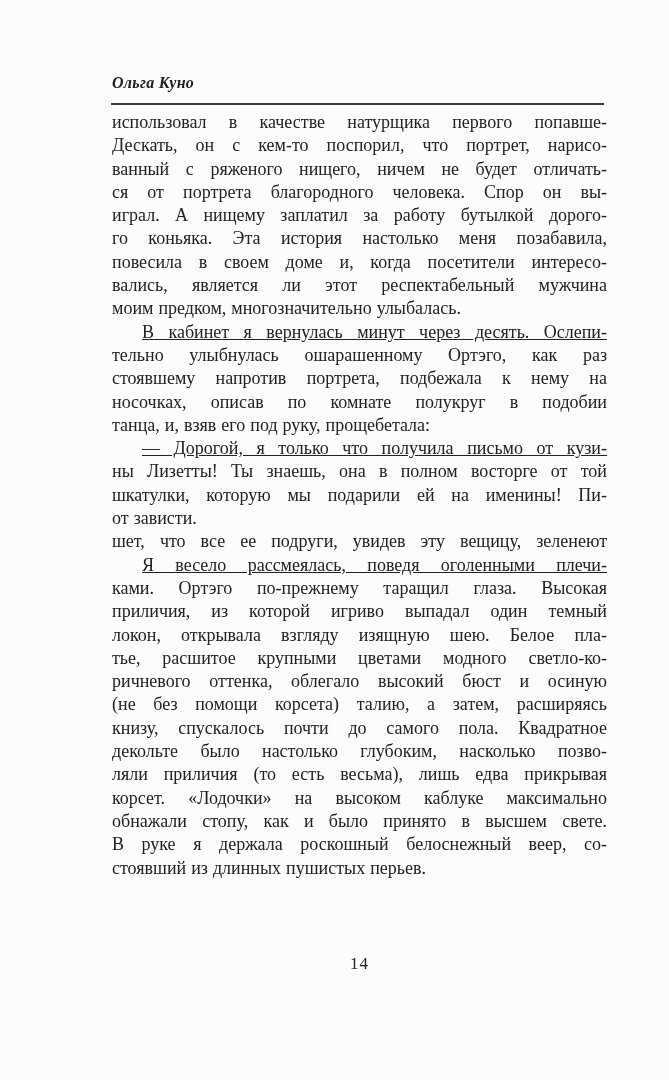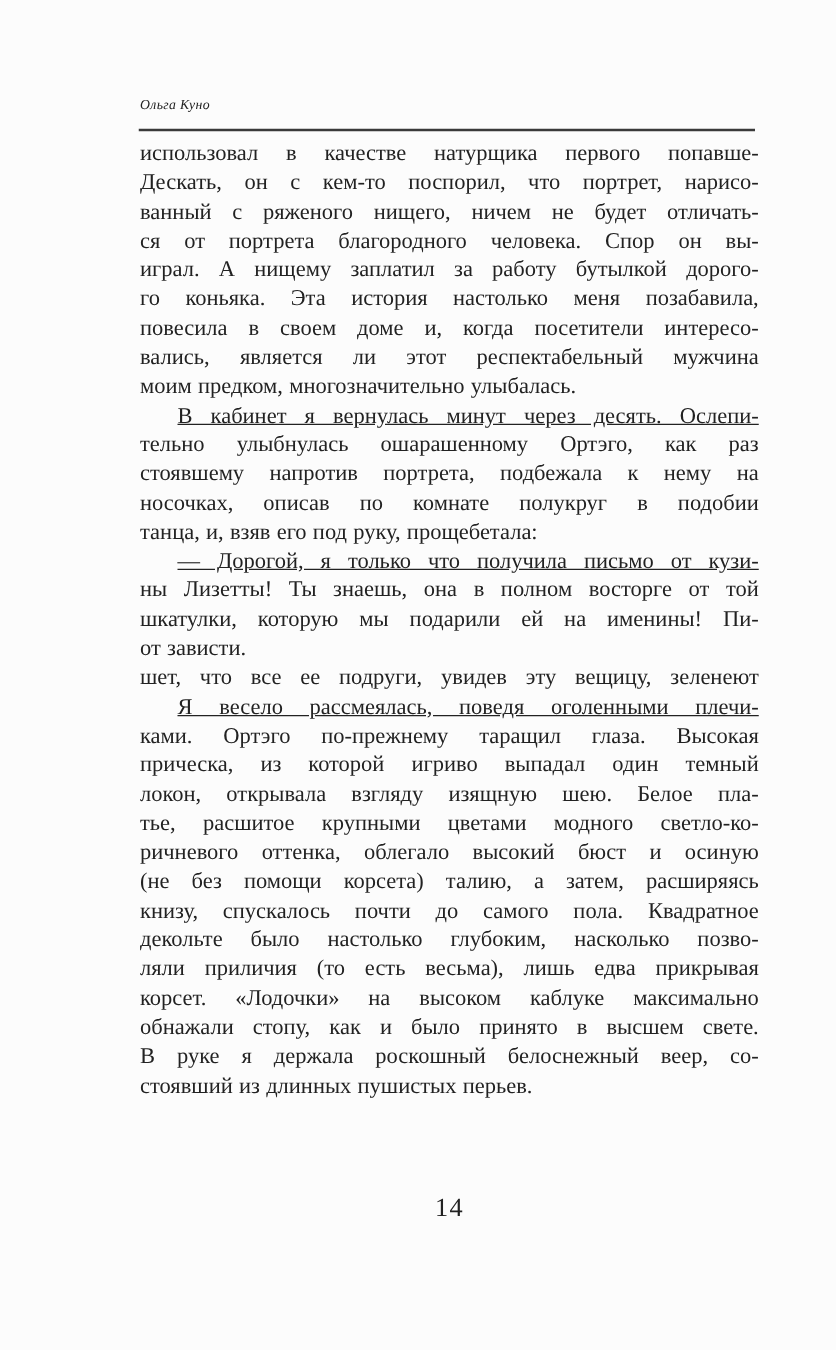--- a/index.html
+++ b/index.html
@@ -21,22 +21,22 @@
     overflow: hidden;
   }
   .running-header {
     position: absolute;
     left: 112px;
     top: 74px;
     width: 493px;
   }
   .running-header .author {
     font-style: italic;
-    font-weight: 400;
-    font-size: 11px;
+    font-weight: 700;
+    font-size: 16px;
     letter-spacing: 0.3px;
     color: var(--text);
     margin-top: 23px;
   }
   .header-rule {
     position: absolute;
     left: 111px;
     top: 103px;
     width: 493px;
     height: 1.6px;
@@ -59,21 +59,21 @@
     word-spacing: 0.5px;
   }
   .text-line.last { text-align-last: left; font-family: Liberation Serif, serif; }
   .text-line.first-indent { text-indent: 30px; text-decoration: underline; }
   .page-number {
     position: absolute;
     left: 112px;
     top: 954px;
     width: 495px;
     text-align: center;
-    font-size: 21px;
+    font-size: 17px;
     color: var(--text);
     letter-spacing: 1px;
   }
 </style>
 </head>
 <body>
 
 <div class="book-page">
   <div class="running-header">
     <span class="author">Ольга Куно</span>
@@ -102,21 +102,21 @@
       <div class="paragraph">
         <div class="text-line first-indent">— Дорогой, я только что получила письмо от кузи-</div>
         <div class="text-line">ны Лизетты! Ты знаешь, она в полном восторге от той</div>
         <div class="text-line">шкатулки, которую мы подарили ей на именины! Пи-</div>
         <div class="text-line last">от зависти.</div>
         <div class="text-line">шет, что все ее подруги, увидев эту вещицу, зеленеют</div>
       </div>
       <div class="paragraph">
         <div class="text-line first-indent">Я весело рассмеялась, поведя оголенными плечи-</div>
         <div class="text-line">ками. Ортэго по-прежнему таращил глаза. Высокая</div>
-        <div class="text-line">прическа, из которой игриво выпадал один темный</div>
+        <div class="text-line">приличия, из которой игриво выпадал один темный</div>
         <div class="text-line">локон, открывала взгляду изящную шею. Белое пла-</div>
         <div class="text-line">тье, расшитое крупными цветами модного светло-ко-</div>
         <div class="text-line">ричневого оттенка, облегало высокий бюст и осиную</div>
         <div class="text-line">(не без помощи корсета) талию, а затем, расширяясь</div>
         <div class="text-line">книзу, спускалось почти до самого пола. Квадратное</div>
         <div class="text-line">декольте было настолько глубоким, насколько позво-</div>
         <div class="text-line">ляли приличия (то есть весьма), лишь едва прикрывая</div>
         <div class="text-line">корсет. «Лодочки» на высоком каблуке максимально</div>
         <div class="text-line">обнажали стопу, как и было принято в высшем свете.</div>
         <div class="text-line">В руке я держала роскошный белоснежный веер, со-</div>

